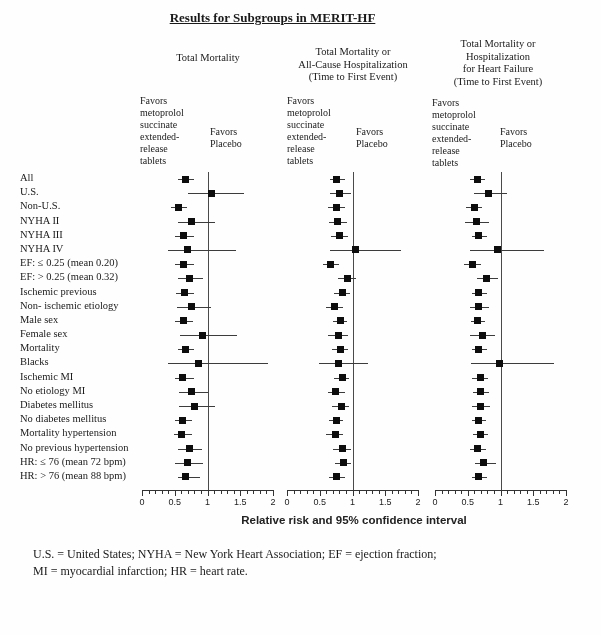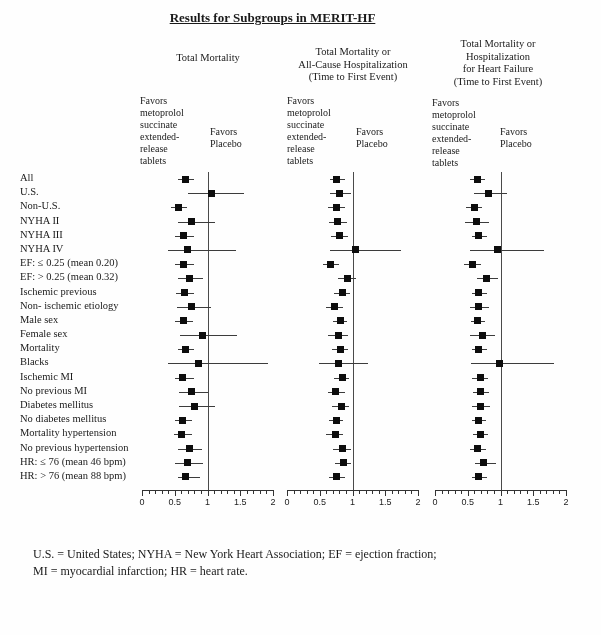--- a/index.html
+++ b/index.html
@@ -80,26 +80,26 @@
       <div class="row-label" style="top: 242.95px;">NYHA IV</div>
       <div class="row-label" style="top: 257.14px;">EF: ≤ 0.25 (mean 0.20)</div>
       <div class="row-label" style="top: 271.33px;">EF: &gt; 0.25 (mean 0.32)</div>
       <div class="row-label" style="top: 285.52px;">Ischemic previous</div>
       <div class="row-label" style="top: 299.71px;">Non- ischemic etiology</div>
       <div class="row-label" style="top: 313.9px;">Male sex</div>
       <div class="row-label" style="top: 328.09px;">Female sex</div>
       <div class="row-label" style="top: 342.28px;">Mortality</div>
       <div class="row-label" style="top: 356.47px;">Blacks</div>
       <div class="row-label" style="top: 370.66px;">Ischemic MI</div>
-      <div class="row-label" style="top: 384.85px;">No previous MI</div>
+      <div class="row-label" style="top: 384.85px;">No etiology MI</div>
       <div class="row-label" style="top: 399.04px;">Diabetes mellitus</div>
       <div class="row-label" style="top: 413.23px;">No diabetes mellitus</div>
       <div class="row-label" style="top: 427.42px;">Mortality hypertension</div>
       <div class="row-label" style="top: 441.61px;">No previous hypertension</div>
-      <div class="row-label" style="top: 455.8px;">HR: ≤ 76 (mean 46 bpm)</div>
+      <div class="row-label" style="top: 455.8px;">HR: ≤ 76 (mean 72 bpm)</div>
       <div class="row-label" style="top: 469.99px;">HR: &gt; 76 (mean 88 bpm)</div>
     </div>
   <div id="plots">
       <div class="ref-line" style="left: 207.5px; top: 172px; height: 318px;"></div>
       <div class="axis-line" style="left: 142px; top: 490px; width: 132px;"></div>
       <div class="tick" style="left: 142px; top: 491px; height: 5px;"></div>
       <div class="tick-label" style="left: 142px; top: 497px;">0</div>
       <div class="tick" style="left: 148.55px; top: 491px; height: 3px;"></div>
       <div class="tick" style="left: 155.1px; top: 491px; height: 3px;"></div>
       <div class="tick" style="left: 161.65px; top: 491px; height: 3px;"></div>
@@ -307,15 +307,16 @@
       <div class="ci" style="left: 472.99px; width: 15.065px; top: 434.42px;"></div>
       <div class="pt" style="left: 476.695px; top: 430.92px;"></div>
       <div class="ci" style="left: 469.715px; width: 16.375px; top: 448.61px;"></div>
       <div class="pt" style="left: 474.075px; top: 445.11px;"></div>
       <div class="ci" style="left: 474.955px; width: 20.96px; top: 462.8px;"></div>
       <div class="pt" style="left: 479.97px; top: 459.3px;"></div>
       <div class="ci" style="left: 471.68px; width: 15.065px; top: 476.99px;"></div>
       <div class="pt" style="left: 475.385px; top: 473.49px;"></div>
     </div>
 
+  <div class="abs xlabel">Relative risk and 95% confidence interval</div>
   <div class="abs footnote">U.S. = United States; NYHA = New York Heart Association; EF = ejection fraction;
 MI = myocardial infarction; HR = heart rate.</div>
 </div>
 
 </body></html>

